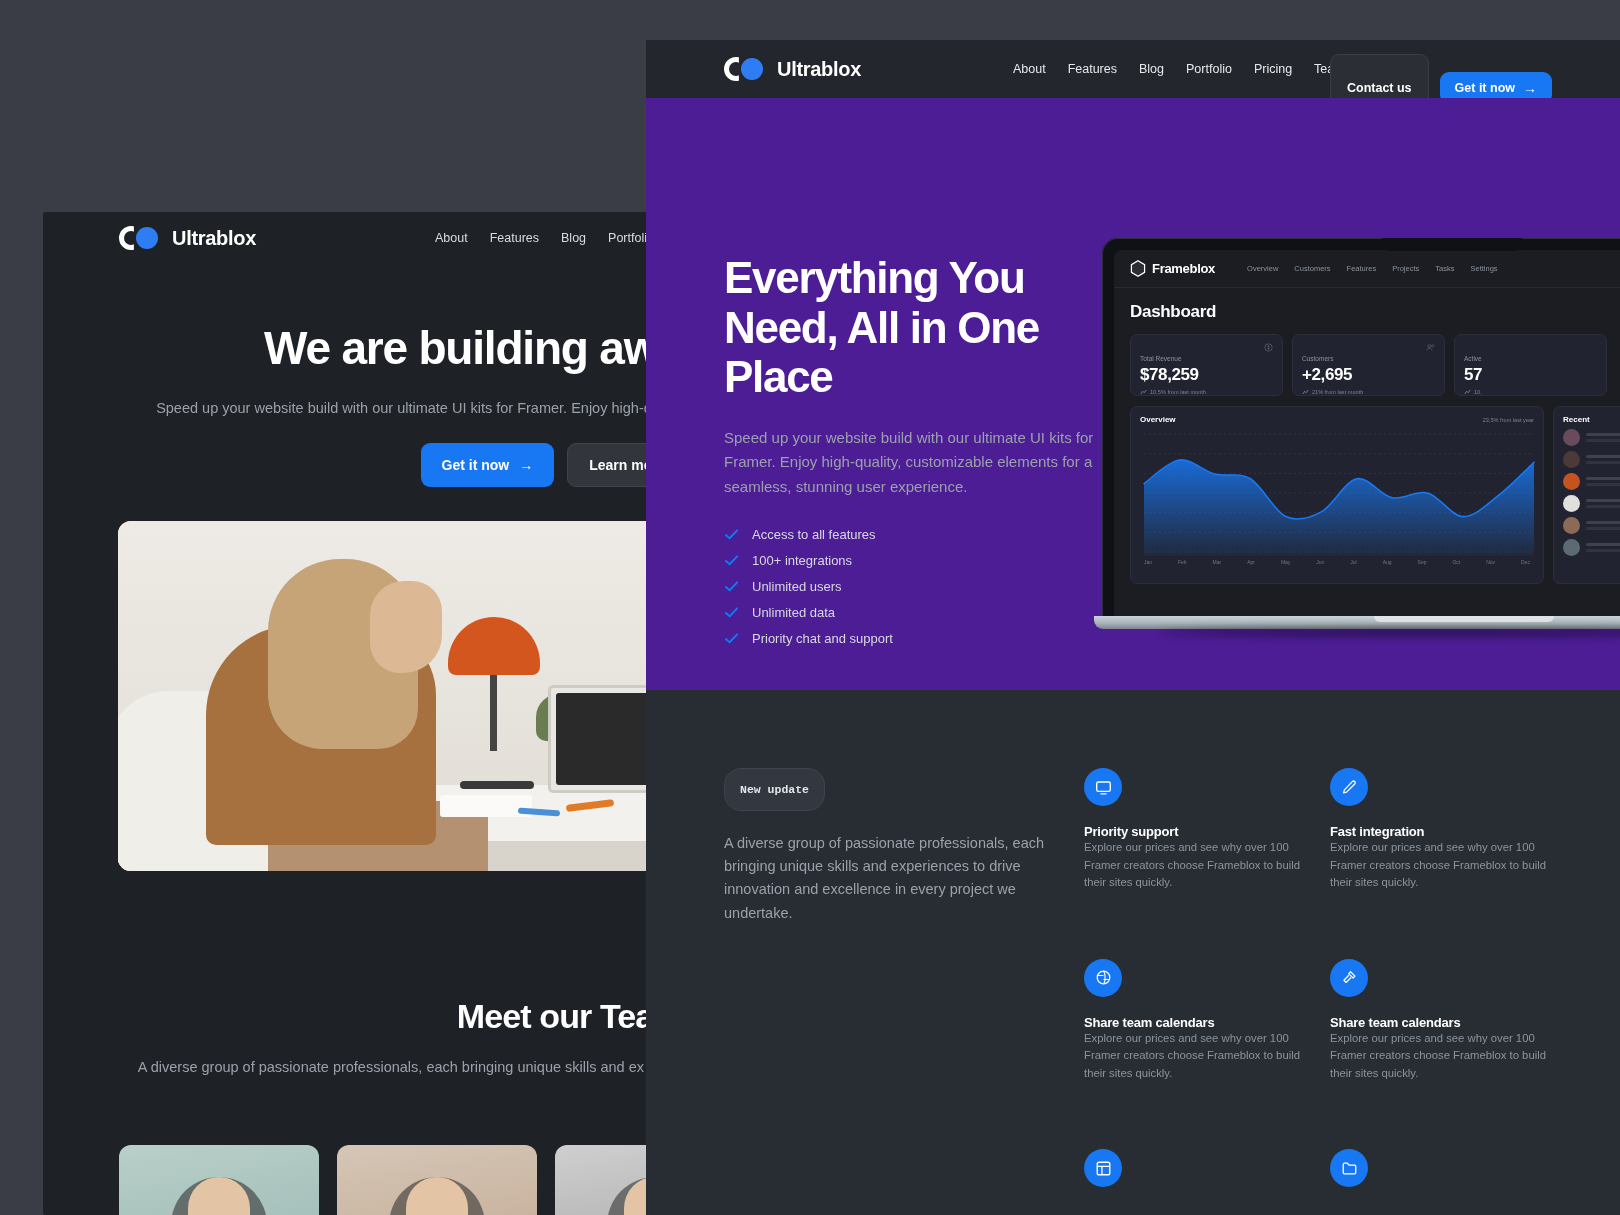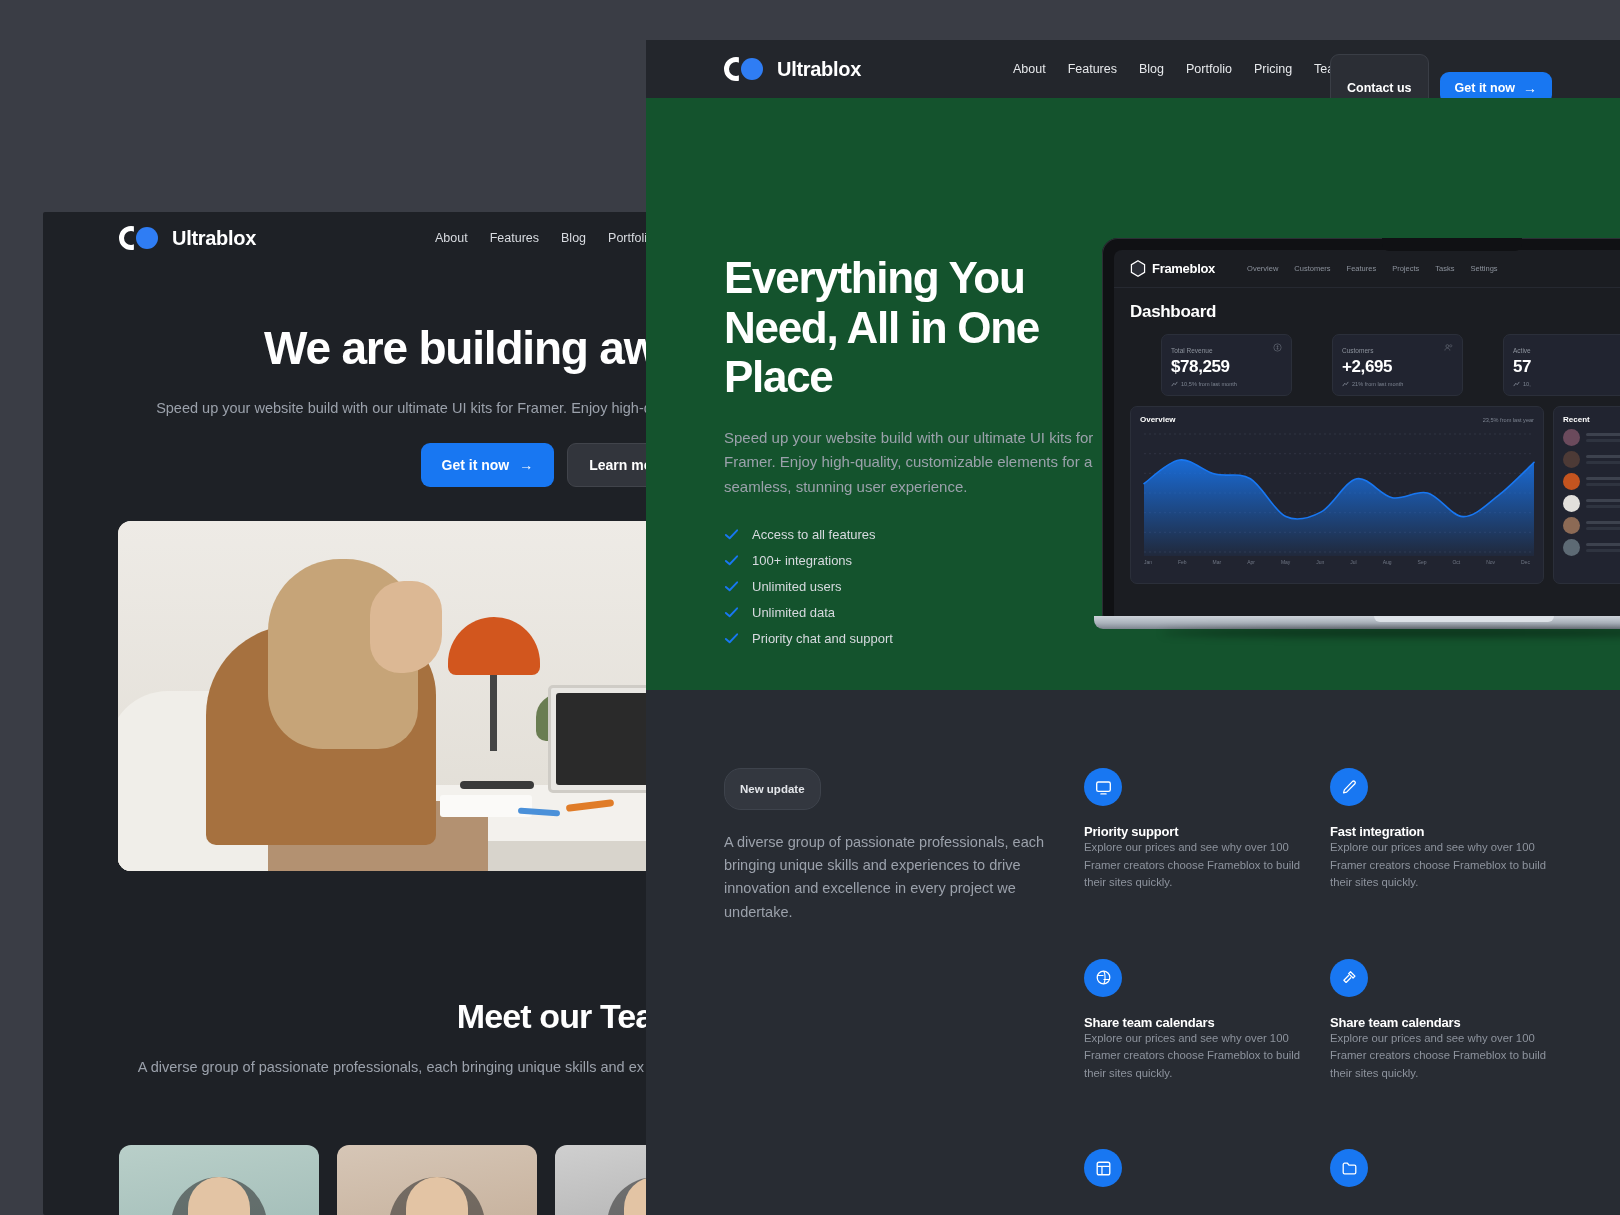--- a/index.html
+++ b/index.html
@@ -136,21 +136,21 @@
     font-size:12.5px; font-weight:600; border-radius:9px; padding:26px 16px; white-space:nowrap;
   }
   .btn-getit {
     background:#1877f2; border:none; color:#fff;
     font-size:12.5px; font-weight:600; border-radius:9px; padding:9px 15px;
     display:flex; align-items:center; gap:8px; white-space:nowrap;
   }
 
   
   .fg-hero {
-    position: relative; height: 592px; background:#14532d; overflow:hidden;
+    position: relative; height: 592px; background:#4c1d95; overflow:hidden;
   }
   .hero-left { position:absolute; left:78px; top:155px; width:390px; }
   .hero-h1 {
     color:#fff; font-size:44px; font-weight:700; line-height:1.13; letter-spacing:-1.3px;
   }
   .hero-p {
     margin-top:24px; color:#9ba1ab; font-size:15px; line-height:1.62; width: 372px;
   }
   .hero-list { margin-top:28px; display:flex; flex-direction:column; gap:11px; }
   .hero-li { display:flex; align-items:center; gap:13px; }
@@ -195,22 +195,22 @@
     padding-left:16px; border-bottom:1px solid #262931;
   }
   .db-logo { display:flex; align-items:center; gap:6px; }
   .hexicon { width:16px; height:17px; }
   .db-logo-word { color:#fff; font-size:13px; font-weight:700; letter-spacing:-0.3px; }
   .db-links { display:flex; gap:16px; margin-left:32px; }
   .db-links span { color:#8c929c; font-size:7.5px; }
   .db-title { color:#fff; font-size:17px; font-weight:700; padding:14px 0 0 16px; letter-spacing:-0.3px; }
   .db-stats { display:flex; gap:9px; padding:12px 0 0 16px; }
   .stat {
-    width:131px; height:62px; background:#212430; border:1px solid #2b2f3a;
-    border-radius:7px; padding:12px 9px; position:relative;margin-left:31px;
+    width:153px; height:62px; background:#212430; border:1px solid #2b2f3a;
+    border-radius:7px; padding:20px 9px; position:relative;
   }
   .stat-label { color:#8c929c; font-size:6.5px; }
   .stat-val { color:#fff; font-size:17px; font-weight:700; margin-top:3px; letter-spacing:-0.4px; }
   .stat-delta { color:#7d8491; font-size:5.6px; margin-top:4px; display:flex; align-items:center; gap:3px; }
   .stat-ic { position:absolute; right:9px; top:8px; width:9px; height:9px; opacity:.55; }
   .db-lower { display:flex; gap:9px; padding:10px 0 0 16px; }
   .db-chart {
     width:414px; height:178px; background:#212430; border:1px solid #2b2f3a;
     border-radius:7px; padding:8px 9px; position:relative; overflow:hidden;
   }
@@ -230,21 +230,21 @@
   .months { display:flex; justify-content:space-between; padding:0 4px; margin-top:3px; }
   .months span { color:#6f7684; font-size:5px; }
 
   
   .fg-features {
     position:relative; background:#282c33; padding:78px 0 0 0; min-height:530px;
   }
   .feat-left { position:absolute; left:78px; top:78px; width:340px; }
   .badge {
     display:inline-block; background:#33373f; border:1px solid #3e434c; color:#e4e6ea;
-    font-size:11.5px; font-weight:600; border-radius:17px; padding:14px 15px;
+    font-size:11.5px; font-weight:600; border-radius:17px; padding:14px 15px;font-family:Liberation Mono, monospace;
   }
   .feat-h2 {
     margin-top:22px; color:#fff; font-size:33px; font-weight:700;
     line-height:1.2; letter-spacing:-1px;
   }
   .feat-p { margin-top:21px; color:#9ba1ab; font-size:14.5px; line-height:1.6; width:332px; }
   .fgrid {
     position:absolute; left:438px; top:78px; width:480px;
     display:grid; grid-template-columns: 246px 234px; row-gap:67px;
   }

